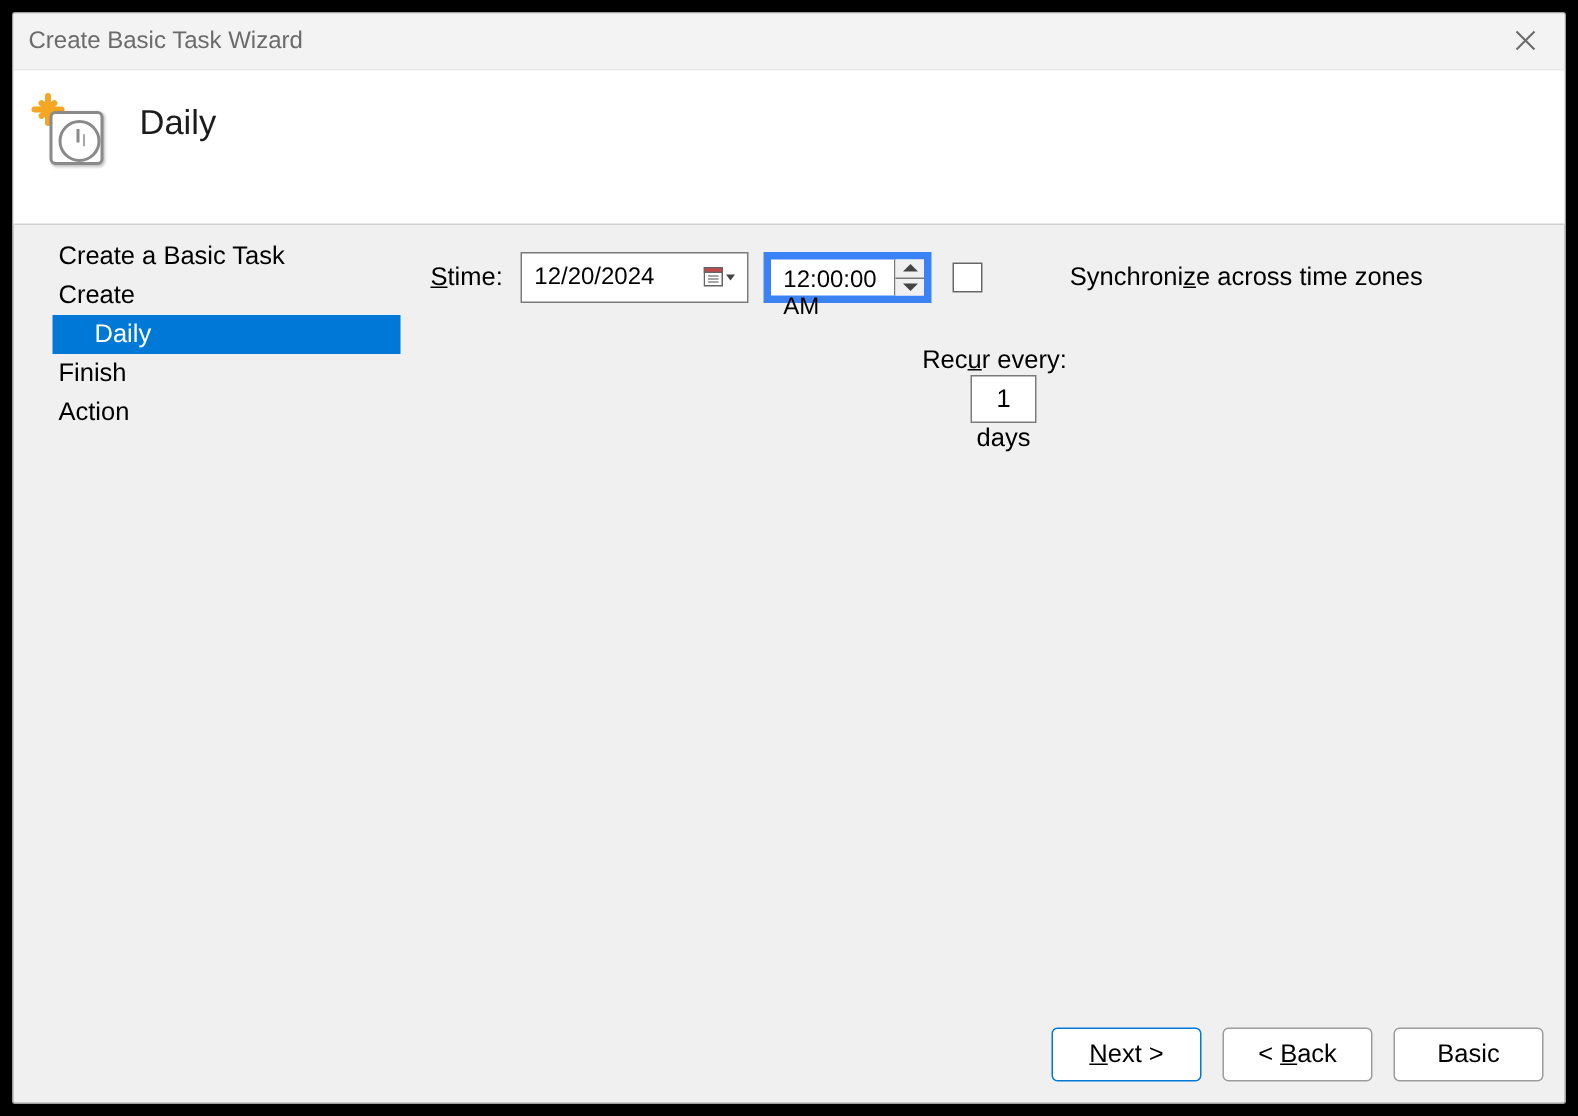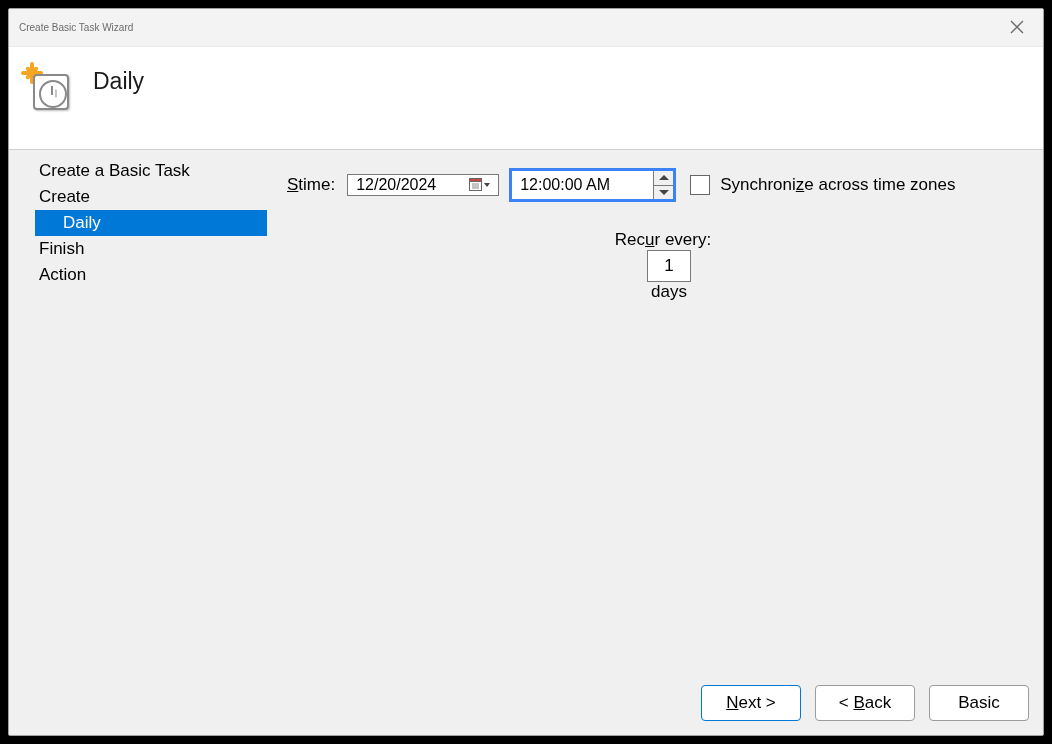--- a/index.html
+++ b/index.html
@@ -18,21 +18,21 @@
       display:flex;flex-direction:column;
       border-radius:2px;
     }
     
     .titlebar{
       height:38px;
       background:#f3f3f3;
       display:flex;align-items:center;
       padding:0 10px;
       color:#6b6b6b;
-      font-size:10px;
+      font-size:16px;
       border-bottom:1px solid #e9e9e9;
       justify-content:space-between;
     }
     .titlebar .close{
       width:32px;height:32px;line-height:32px;text-align:center;
       font-size:18px;color:#6b6b6b;
       cursor:pointer;
     }
     
     .header{
@@ -99,53 +99,53 @@
       padding:18px 12px 0 18px;
       font-size:17px;
       color:#000;
     }
     .row{display:flex;align-items:center;margin-bottom:28px;}
     .row label{margin-right:12px;}
     u.access{text-decoration:underline;}
     
     .date-input{
       display:flex;align-items:center;
-      border:1px solid #7a7a7a;background:#fff;height:22px;
+      border:1px solid #7a7a7a;background:#fff;height:34px;
       padding:0 4px 0 8px;margin-right:10px;width:152px;
       position:relative;font-size:16px;
     }
     .date-input .val{flex:1;}
     .date-btn{
       width:28px;height:26px;display:flex;align-items:center;justify-content:center;
     }
     .date-btn svg{display:block;}
     
     .time-input{
       display:flex;align-items:stretch;
-      border:3px solid #3b82f6;background:#fff;height:34px;
-      width:167px;margin-right:14px;font-size:16px;
+      border:5px solid #3b82f6;background:#fff;height:34px;
+      width:112px;margin-right:14px;font-size:16px;
     }
     .time-input .val{flex:1;padding:5px 8px;}
     .spin{
       width:20px;border-left:1px solid #7a7a7a;display:flex;flex-direction:column;
     }
     .spin button{
       flex:1;border:none;background:#f0f0f0;cursor:pointer;padding:0;
       display:flex;align-items:center;justify-content:center;
     }
     .spin button:first-child{border-bottom:1px solid #7a7a7a;}
     .tri{width:0;height:0;border-left:5px solid transparent;border-right:5px solid transparent;}
     .tri.up{border-bottom:5px solid #444;}
     .tri.down{border-top:5px solid #444;}
     
     .chk{
       width:20px;height:20px;border:1px solid #666;background:#fff;margin-right:10px;
       display:inline-block;cursor:pointer;
     }
-    .chk-label{font-size:17px;}
+    .chk-label{font-size:17px;margin-left:48px;}
     
     .num-input{
       width:44px;height:32px;border:1px solid #7a7a7a;background:#fff;
       text-align:center;font-size:17px;padding:3px 2px;
       margin:0 10px;
     }
     
     .footer{
       height:64px;
       display:flex;align-items:center;justify-content:flex-end;

